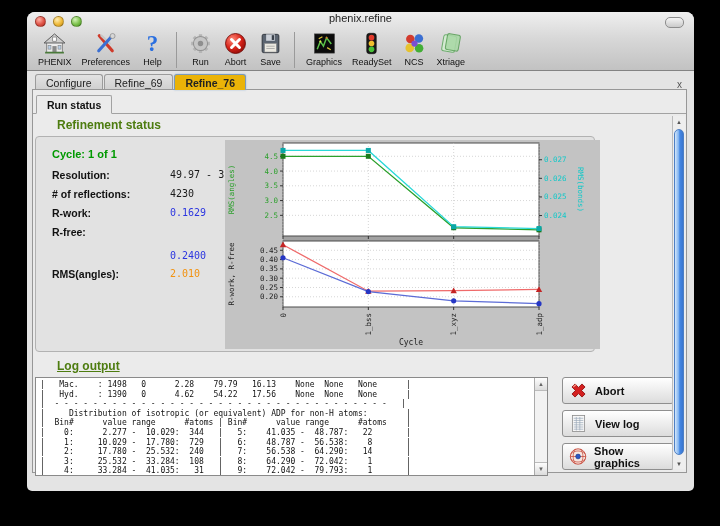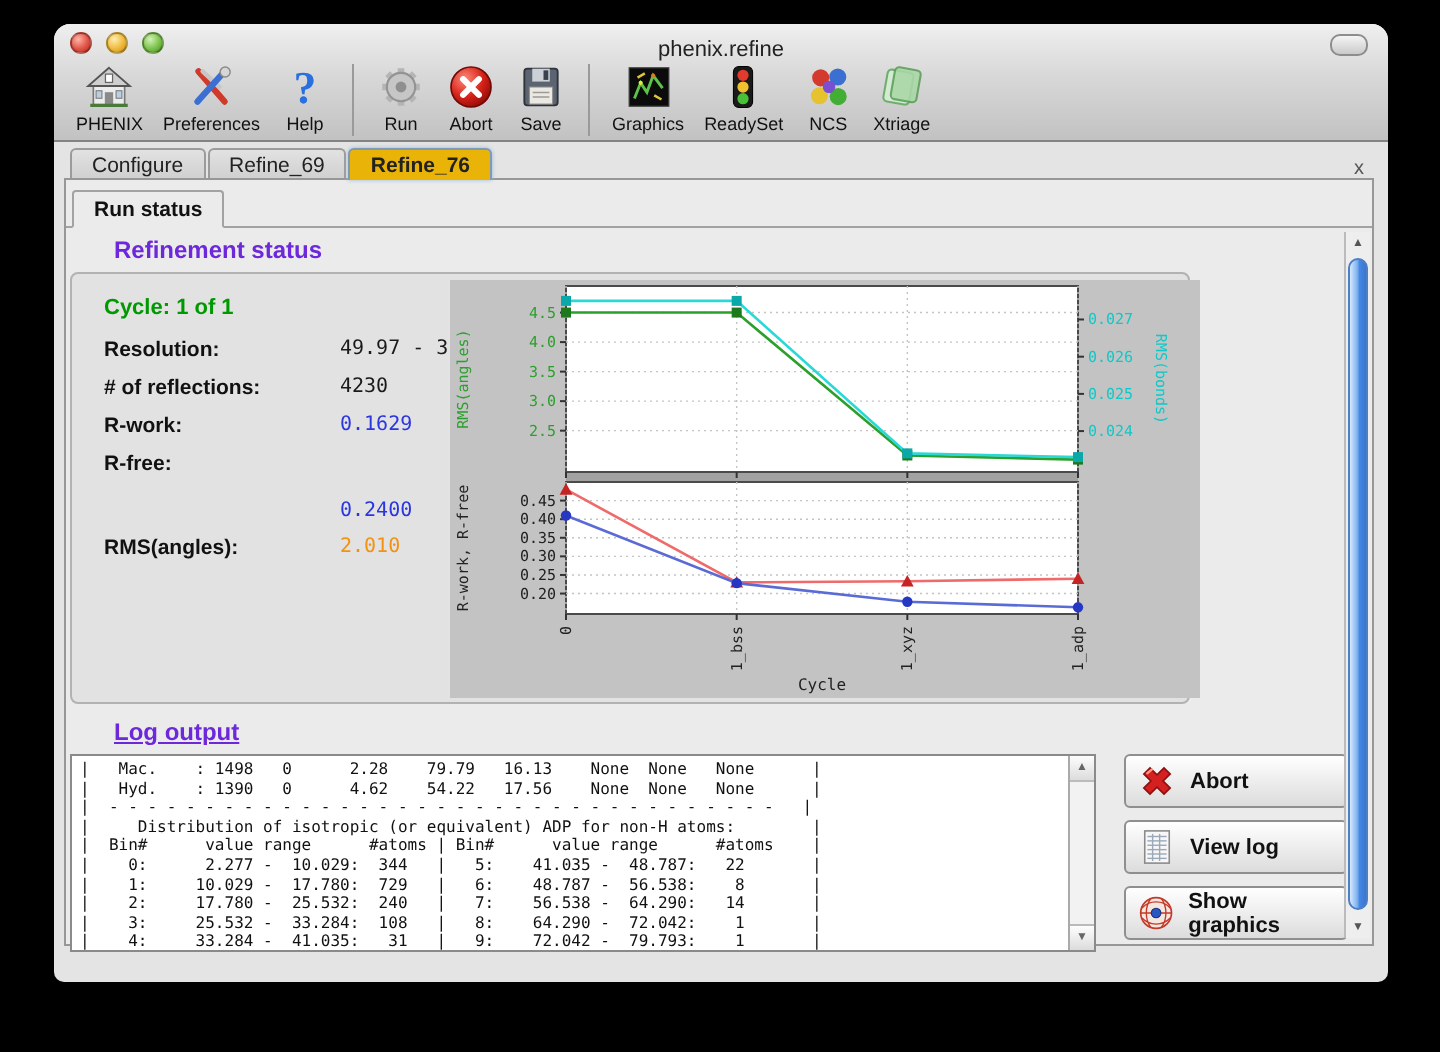--- a/index.html
+++ b/index.html
@@ -2,21 +2,21 @@
 <html><head>
 <meta charset="utf-8">
 <style>
   html,body{margin:0;padding:0;width:720px;height:526px;background:#000;overflow:hidden;
     font-family:"Liberation Sans",sans-serif;-webkit-font-smoothing:antialiased;}
   .window{position:absolute;left:27px;top:12px;width:667px;height:479px;background:#e4e4e4;
     border-radius:8px 8px 5px 5px;box-shadow:0 12px 30px rgba(0,0,0,.65);overflow:hidden;}
   
   .header{height:58px;background:linear-gradient(180deg,#efefef 0%,#d8d8d8 45%,#c2c2c2 100%);
     border-bottom:1px solid #838383;position:relative;}
-  .titlebar{height:19px;display:flex;align-items:flex-end;position:relative;}
+  .titlebar{height:19px;display:flex;align-items:flex-start;position:relative;}
   .traffic{position:absolute;left:8px;top:4px;display:flex;gap:7px;}
   .tl{width:11px;height:11px;border-radius:50%;border:1px solid rgba(0,0,0,.25);box-sizing:border-box;}
   .tl.red{background:radial-gradient(circle at 35% 30%,#ffb3a8,#e05548 55%,#b02a1e);}
   .tl.yellow{background:radial-gradient(circle at 35% 30%,#ffedb0,#efba3a 55%,#c08a1a);}
   .tl.green{background:radial-gradient(circle at 35% 30%,#d2f2b6,#7cc24c 55%,#478f22);}
   .title{flex:1;text-align:center;font-size:11px;color:#222;}
   .lozenge{position:absolute;right:10px;top:5px;width:17px;height:9px;border-radius:5px;
     border:1px solid #8d8d8d;background:linear-gradient(#f4f4f4,#cacaca);}
   .toolbar{display:flex;align-items:flex-end;padding:2px 6px 3px 6px;height:34px;}
   .toolbtn{display:flex;flex-direction:column;align-items:center;justify-content:flex-end;
@@ -34,21 +34,21 @@
     box-shadow:0 0 2px #9ab8d8;}
   .tabclose{margin-left:auto;font-size:10px;color:#555;line-height:10px;padding:0 2px;}
   
   .frame{position:absolute;left:5px;right:7px;top:77px;bottom:18px;background:#ebebeb;
     border:1px solid #979797;box-sizing:border-box;}
   .runstatus-tab{position:absolute;left:3px;top:5px;height:19px;z-index:2;
     background:#ebebeb;border:1px solid #a2a2a2;border-bottom:1px solid #ebebeb;
     border-radius:2px 2px 0 0;font-weight:bold;font-size:10.5px;color:#111;
     padding:3px 10px 0 10px;box-sizing:border-box;}
   .page{position:absolute;left:0;right:0;top:23px;bottom:0;border-top:1px solid #a2a2a2;}
-  .secheading{font-weight:bold;font-size:12px;color:#6d28d9;margin:4px 0 4px 10px;padding-left:14px;}
+  .secheading{font-weight:bold;font-size:12px;color:#4d7c0f;margin:4px 0 4px 10px;padding-left:14px;}
   .refine-panel{margin-left:2px;width:560px;height:216px;background:#e2e2e2;
     border:1px solid #b2b2b2;border-radius:4px;position:relative;box-sizing:border-box;}
   .stats{position:absolute;left:16px;top:11px;}
   .cycle{font-weight:bold;font-size:11px;color:#009900;margin-bottom:9px;}
   .statrow{display:flex;margin-bottom:7px;}
   .statlabel{width:118px;font-weight:bold;font-size:10.5px;color:#111;}
   .statvalue{font-family:"DejaVu Sans Mono",monospace;font-size:10px;}
   .chartbox{position:absolute;left:189px;top:3px;width:375px;height:209px;}
   
   .logrow{display:flex;margin-left:2px;}

